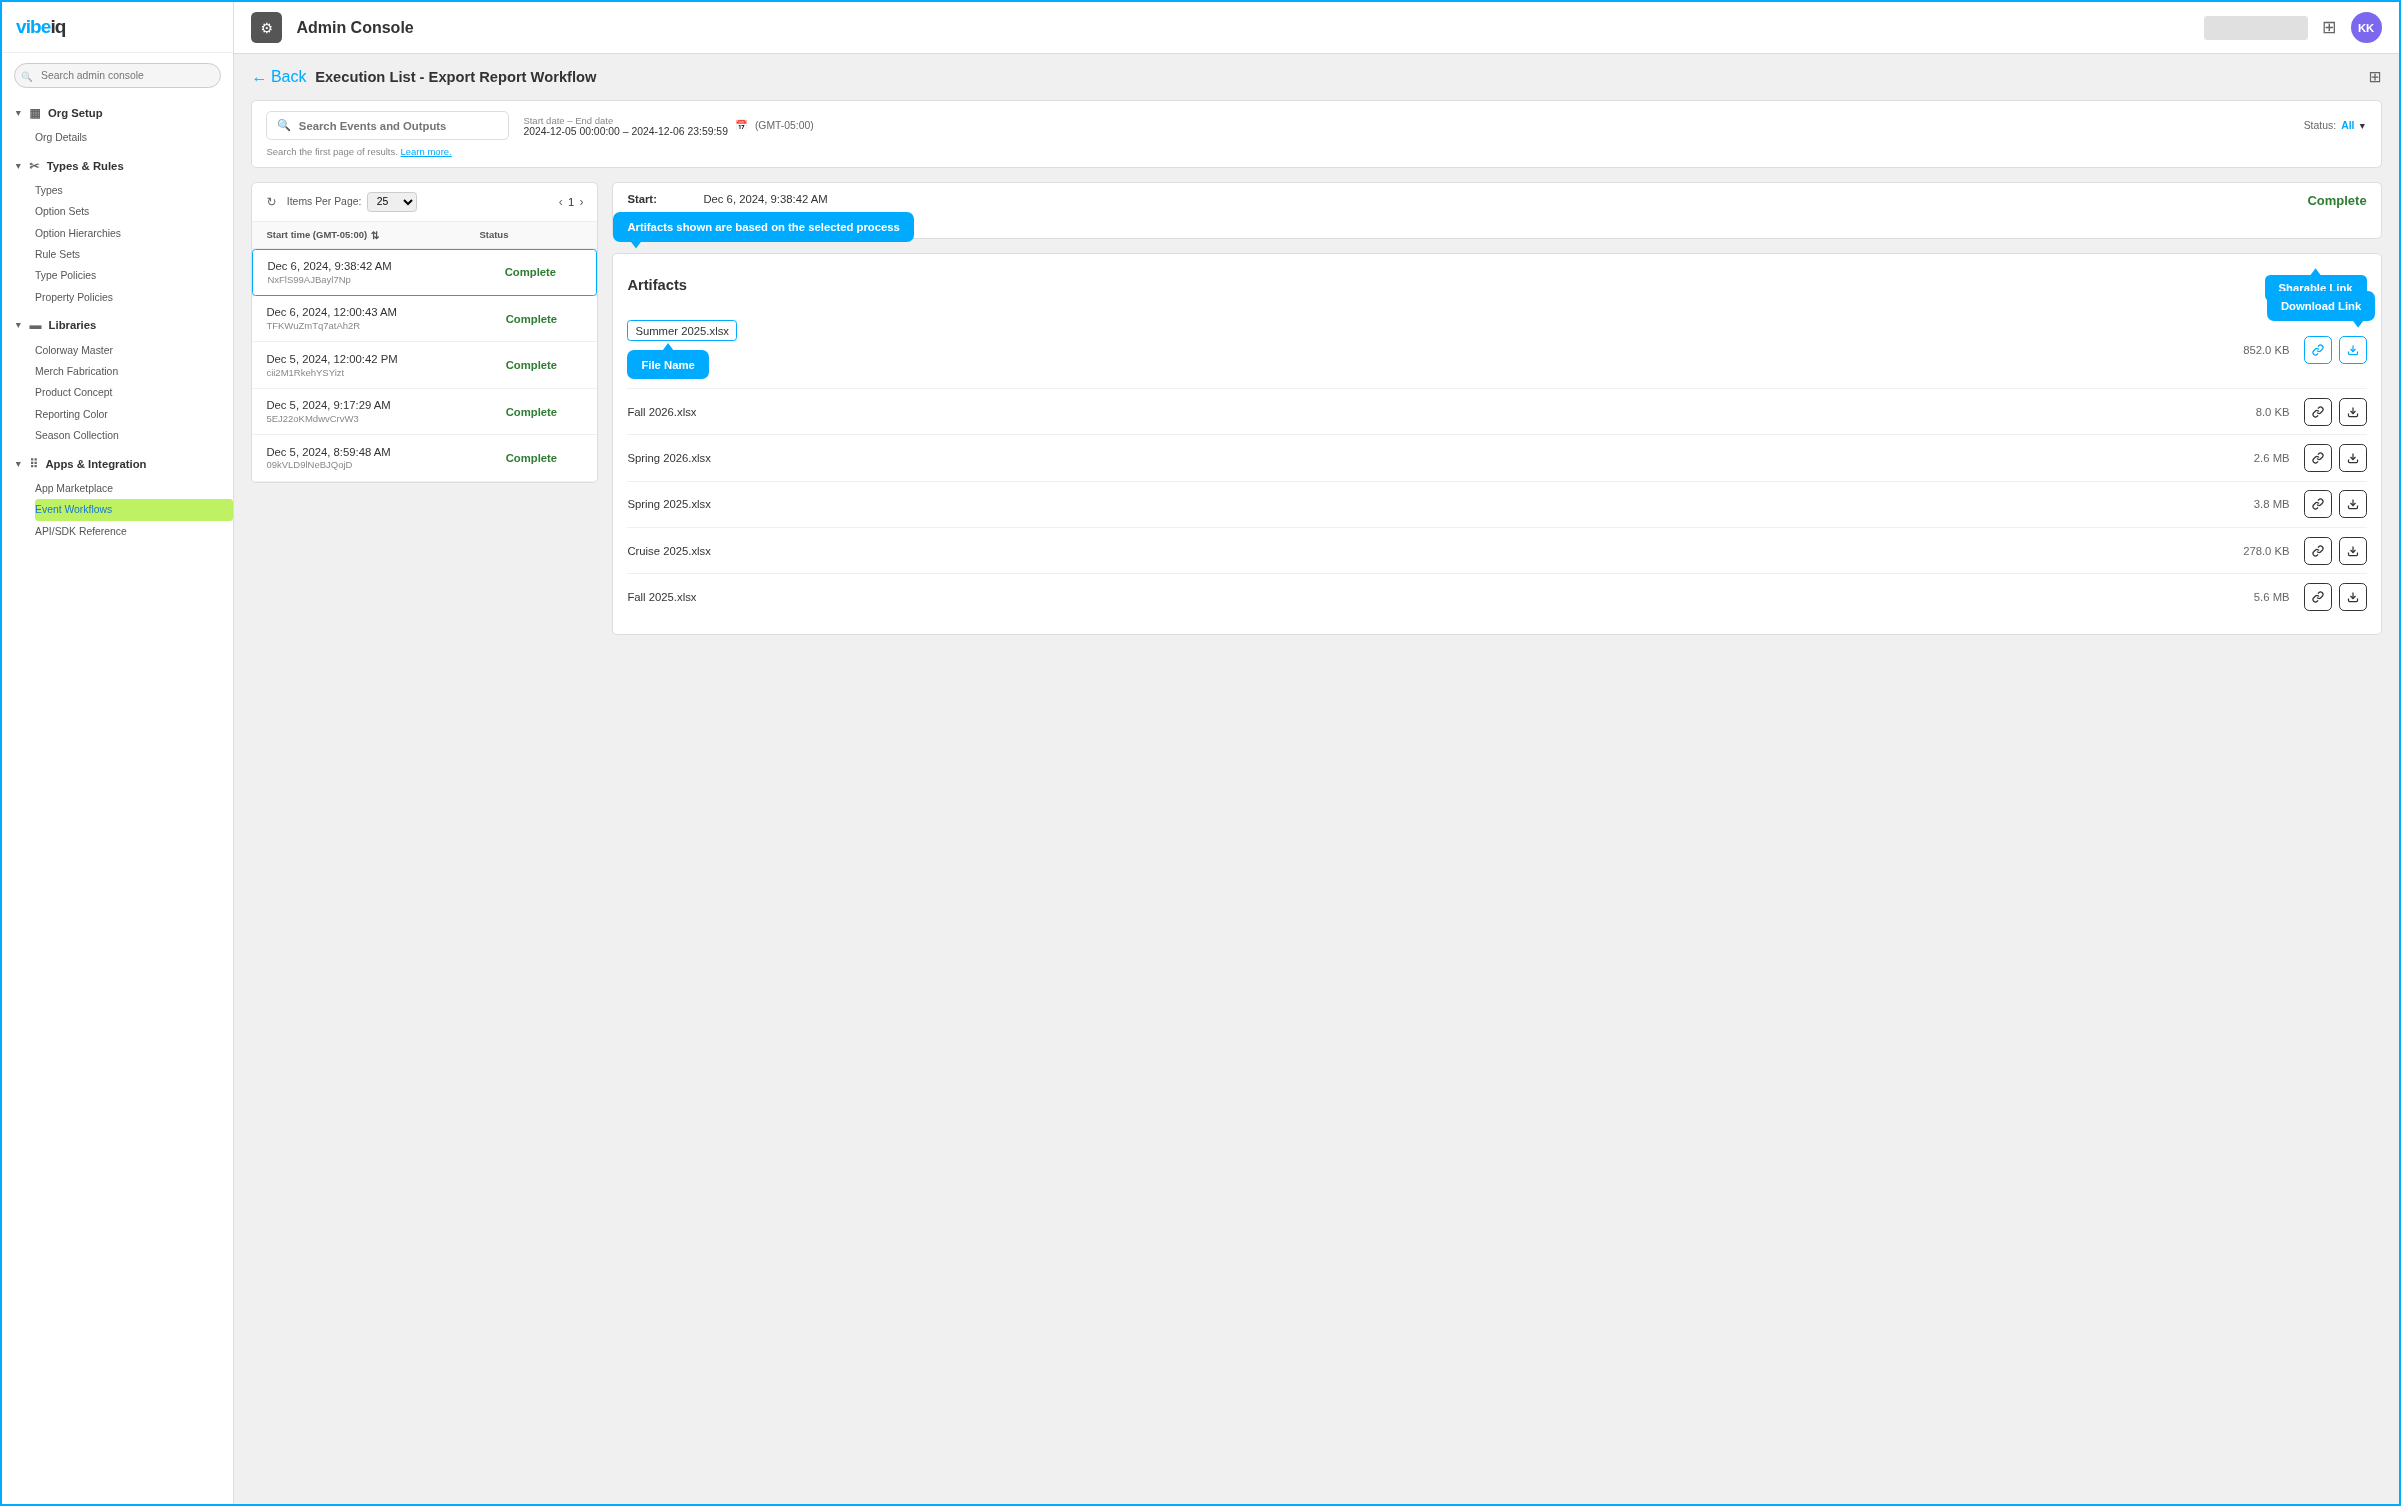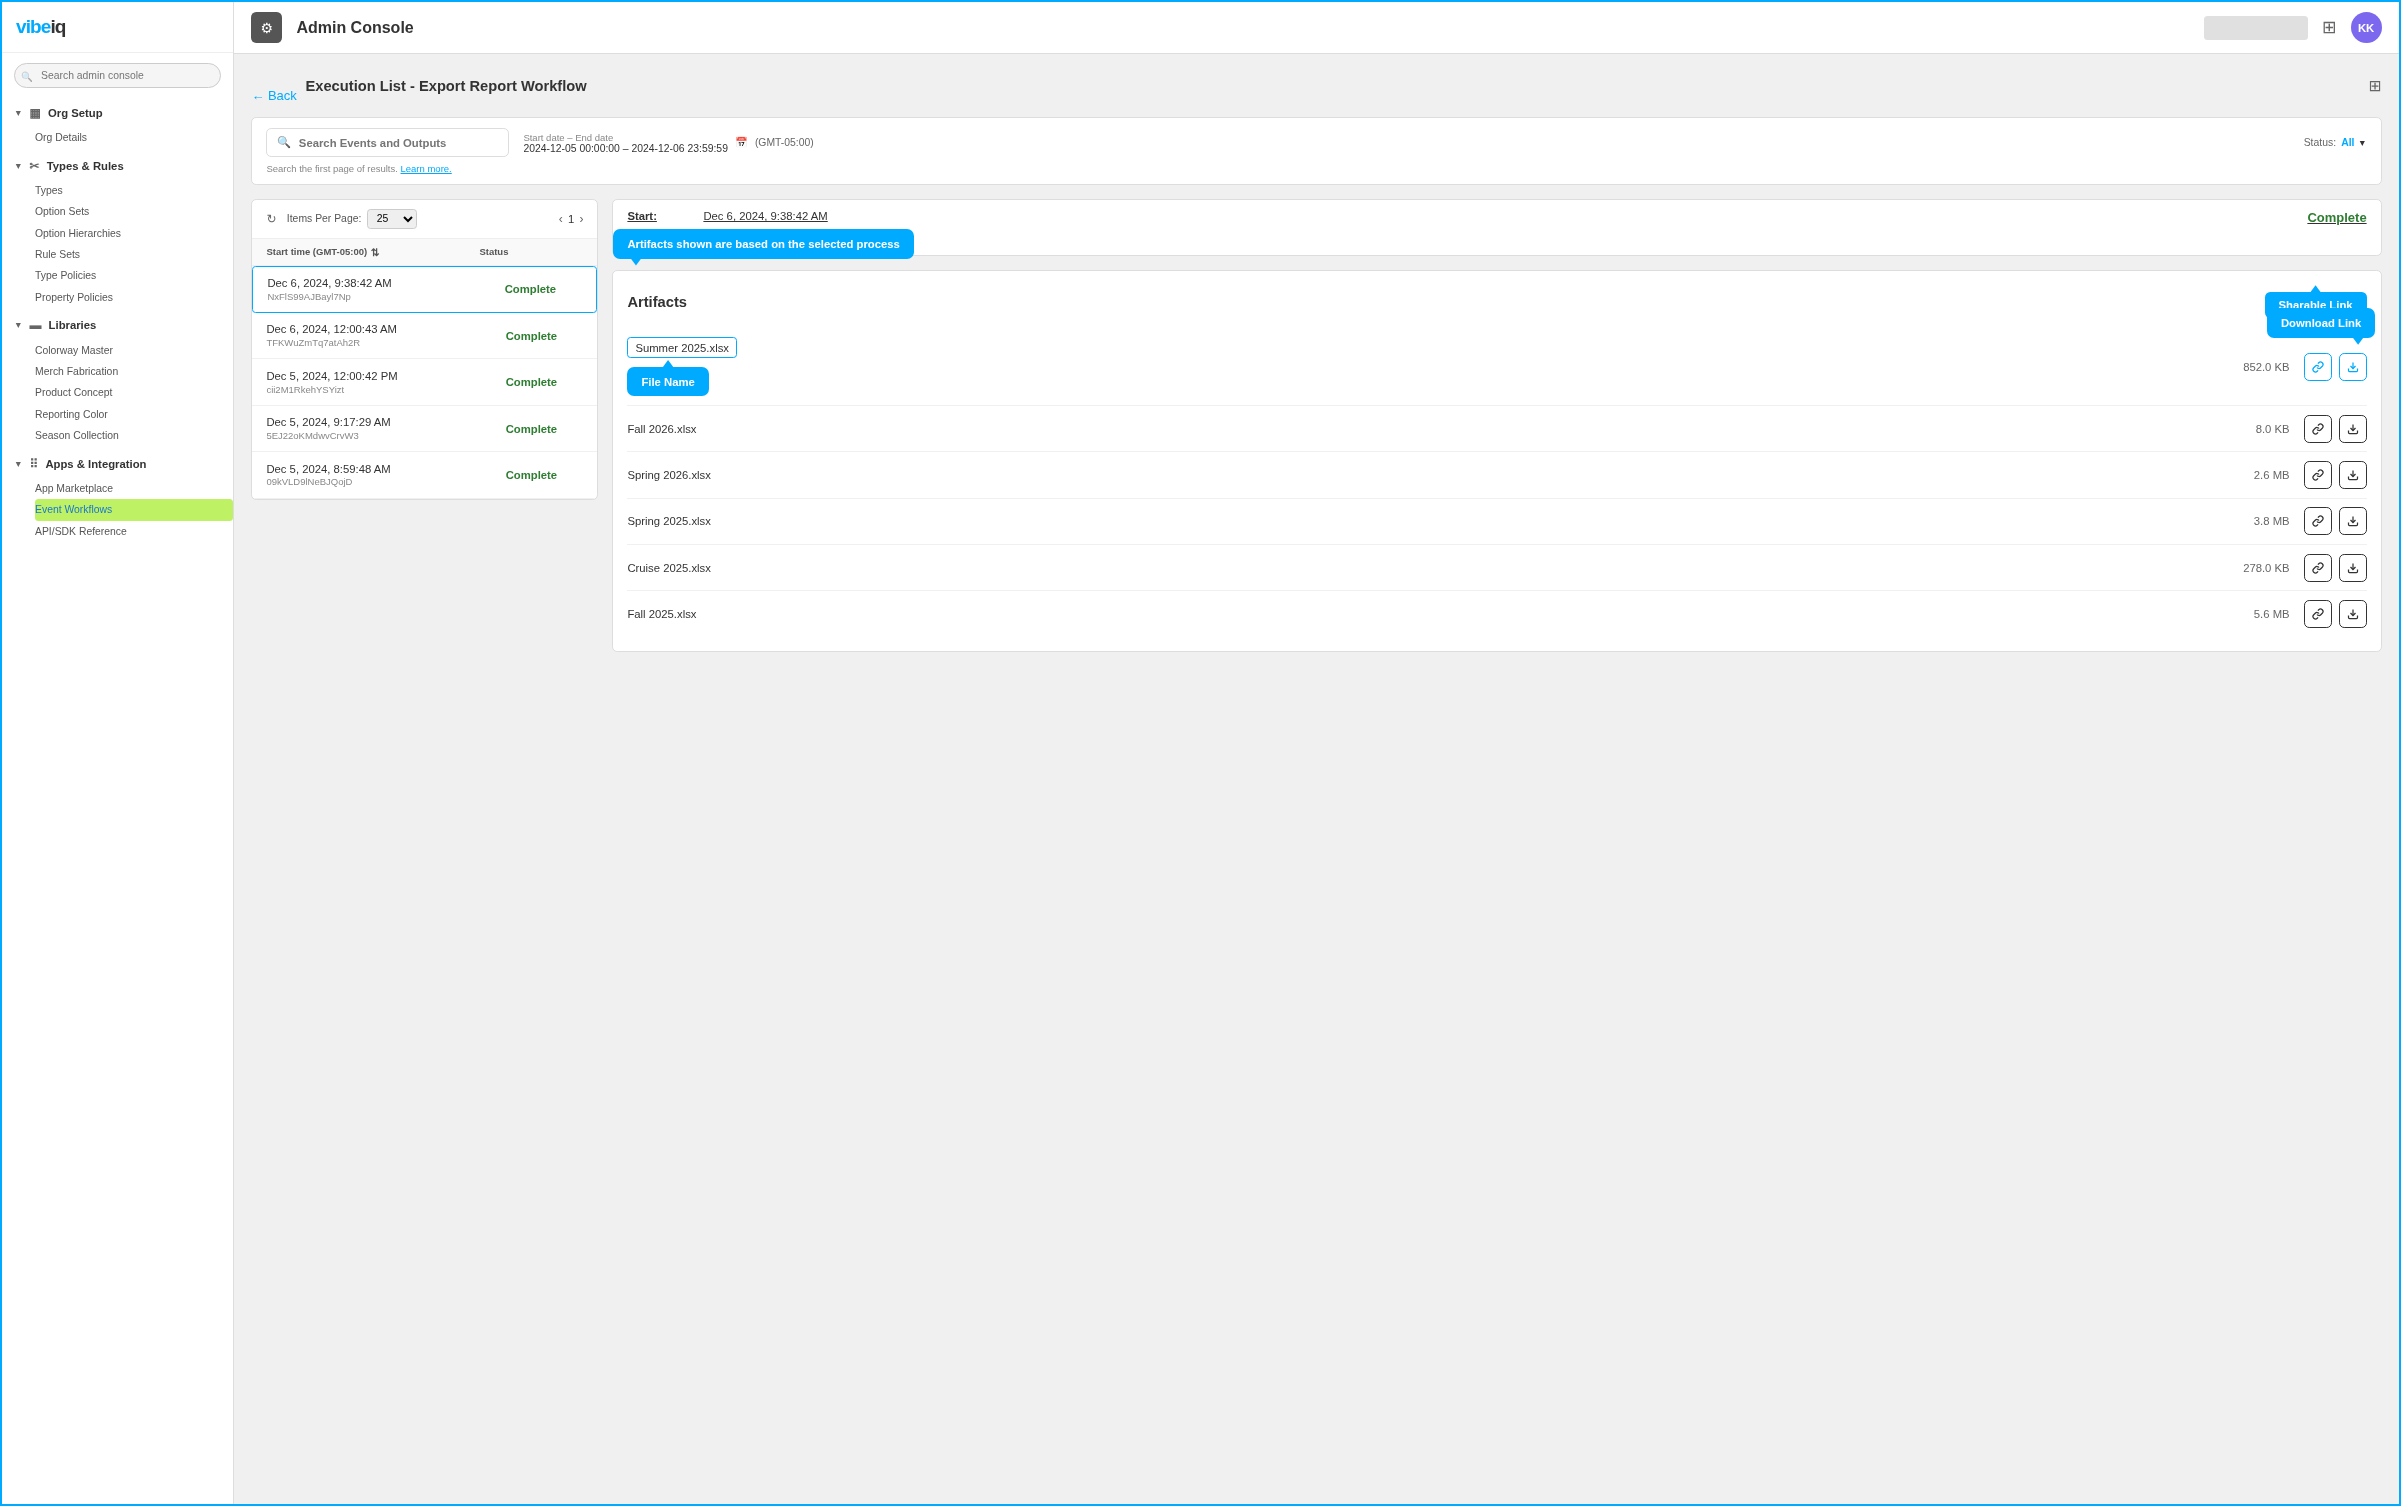--- a/index.html
+++ b/index.html
@@ -34,21 +34,21 @@
     .topbar-title { font-size: 16px; font-weight: 600; color: #333; flex: 1; }
     .topbar-grid-icon { color: #666; font-size: 17.4px; cursor: pointer; }
     .topbar-avatar { width: 31px; height: 31px; border-radius: 50%; background: #7b68ee; color: #fff; font-size: 11.3px; font-weight: 600; display: flex; align-items: center; justify-content: center; }
     .topbar-spacer { width: 104px; height: 24px; background: #e0e0e0; border-radius: 3.5px; }
 
     
     .content { flex: 1; padding: 14px 17.4px; overflow-y: auto; }
 
     
     .page-header { display: flex; align-items: center; gap: 8.7px; margin-bottom: 14px; }
-    .back-btn { color: #00aaff; font-size: 13px; cursor: pointer; display: flex; align-items: center; gap: 3.5px; margin-top: 20px; }
+    .back-btn { color: #00aaff; font-size: 16px; cursor: pointer; display: flex; align-items: center; gap: 3.5px; }
     .back-btn::before { content: '←'; }
     .page-title { font-size: 14.7px; font-weight: 600; color: #333; }
     .header-icon-right { margin-left: auto; font-size: 15.6px; color: #666; cursor: pointer; }
 
     
     .filter-bar { background: #fff; border: 0.9px solid #ddd; border-radius: 5.2px; padding: 10.4px 14px; margin-bottom: 14px; }
     .filter-row { display: flex; align-items: center; gap: 14px; }
     .filter-search { display: flex; align-items: center; gap: 7px; border: 0.9px solid #ddd; border-radius: 5.2px; padding: 7px 10.4px; flex: 0 0 243px; background: #fff; }
     .filter-search input { border: none; outline: none; font-size: 11.3px; width: 100%; }
     .filter-date { display: flex; align-items: center; gap: 7px; font-size: 10.4px; }
@@ -317,21 +317,21 @@
               <div class="exec-status">
                 <span class="status-complete">Complete</span>
               </div>
             </div>
 
           </div>
         </div>
 
         <div class="right-col">
 
-          <div class="detail-panel" style="margin-bottom:10.4px; background:#fff; border:0.9px solid #ddd; border-radius:5.2px; padding:10.4px 14px;text-decoration:underline;">
+          <div class="detail-panel" style="margin-bottom:10.4px; background:#fff; border:0.9px solid #ddd; border-radius:5.2px; padding:10.4px 14px;">
             <div style="display:flex; align-items:flex-start; justify-content:space-between;">
               <div>
                 <div class="detail-row">
                   <span class="detail-label">Start:</span>
                   <span class="detail-value">Dec 6, 2024, 9:38:42 AM</span>
                 </div>
                 <div class="detail-row">
                   <span class="detail-label">Duration:</span>
                   <span class="detail-value">57488ms</span>
                 </div>

